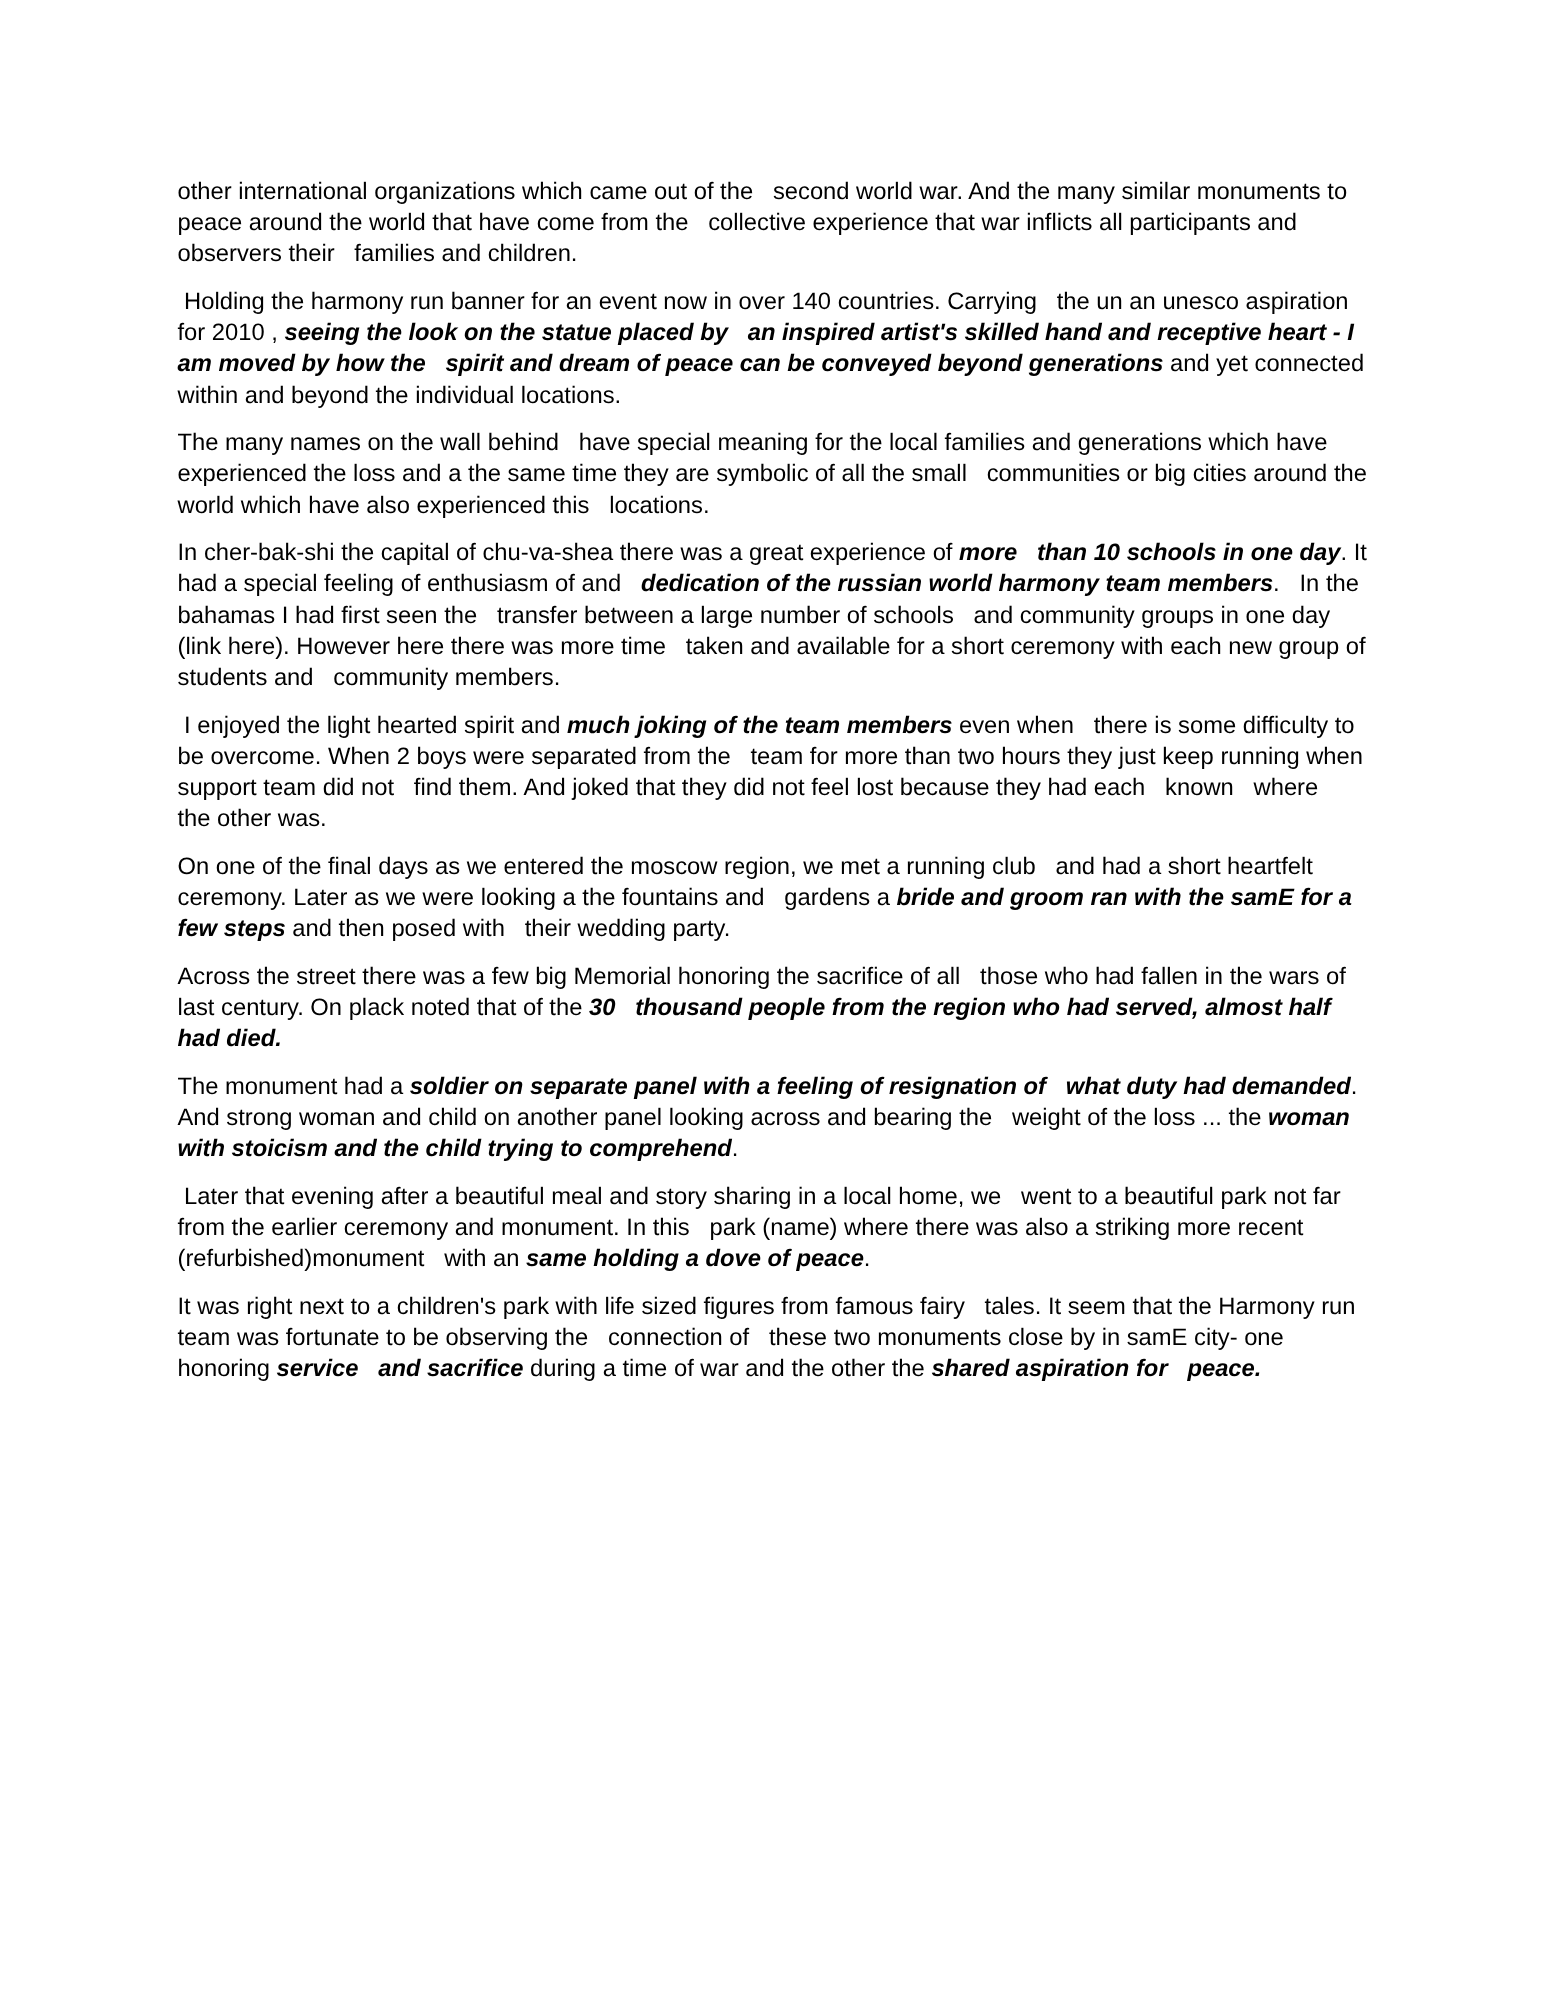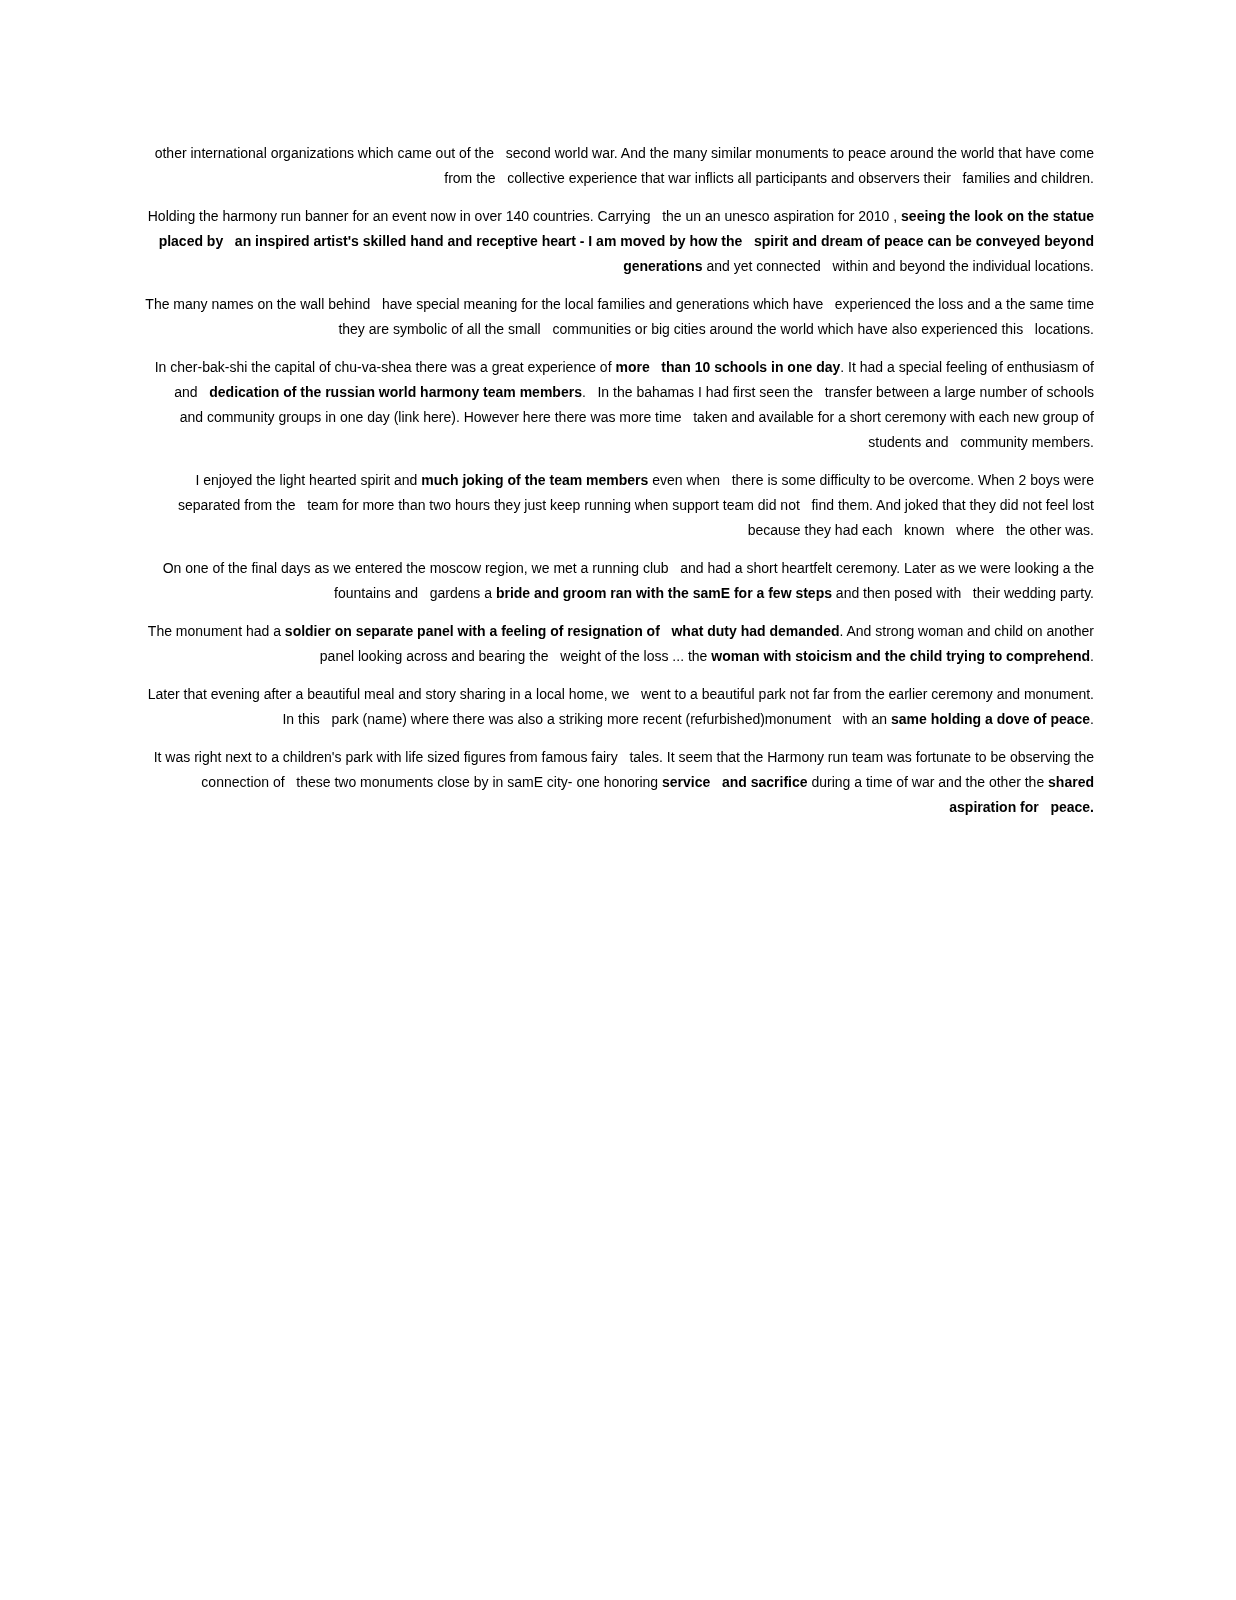--- a/index.html
+++ b/index.html
@@ -14,42 +14,43 @@
     background: #ffffff;
     overflow: hidden;
     font-family: "Liberation Sans", sans-serif;
     color: #000000;
   }
   .doc-body {
     position: absolute;
     left: 142px;
     top: 141px;
     width: 952px;
-    font-size: 14px;
+    font-size: 19px;
     line-height: 25px;
     color: #000000;
-    text-align: right;
   }
   .para {
     margin: 0 0 13px 0;
     white-space: pre-wrap;
     word-wrap: break-word;
   }
   .para span.b {
     font-weight: bold;
+    font-style: italic;
   }
 </style>
 </head>
 <body>
 
 <div class="page">
   <div class="doc-body">
       <p class="para"><span>other international organizations which came out of the   second world war. And the many similar monuments to peace around the world that have come from the   collective experience that war inflicts all participants and observers their   families and children.</span></p>
       <p class="para"><span> Holding the harmony run banner for an event now in over 140 countries. Carrying   the un an unesco aspiration for 2010 , </span><span class="b">seeing the look on the statue placed by   an inspired artist's skilled hand and receptive heart - I am moved by how the   spirit and dream of peace can be conveyed beyond generations</span><span> and yet connected   within and beyond the individual locations.</span></p>
       <p class="para"><span>The many names on the wall behind   have special meaning for the local families and generations which have   experienced the loss and a the same time they are symbolic of all the small   communities or big cities around the world which have also experienced this   locations.</span></p>
       <p class="para"><span>In cher-bak-shi the capital of chu-va-shea there was a great experience of </span><span class="b">more   than 10 schools in one day</span><span>. It had a special feeling of enthusiasm of and   </span><span class="b">dedication of the russian world harmony team members</span><span>.   In the bahamas I had first seen the   transfer between a large number of schools   and community groups in one day (link here). However here there was more time   taken and available for a short ceremony with each new group of students and   community members.</span></p>
       <p class="para"><span> I enjoyed the light hearted spirit and </span><span class="b">much joking of the team members</span><span> even when   there is some difficulty to be overcome. When 2 boys were separated from the   team for more than two hours they just keep running when support team did not   find them. And joked that they did not feel lost because they had each   known   where   the other was.</span></p>
       <p class="para"><span>On one of the final days as we entered the moscow region, we met a running club   and had a short heartfelt ceremony. Later as we were looking a the fountains and   gardens a </span><span class="b">bride and groom ran with the samE for a few steps</span><span> and then posed with   their wedding party.</span></p>
+      <p class="para"><span>Across the street there was a few big Memorial honoring the sacrifice of all   those who had fallen in the wars of last century. On plack noted that of the </span><span class="b">30   thousand people from the region who had served, almost half had died.</span></p>
       <p class="para"><span>The monument had a </span><span class="b">soldier on separate panel with a feeling of resignation of   what duty had demanded</span><span>. And strong woman and child on another panel looking across and bearing the   weight of the loss ... the </span><span class="b">woman with stoicism and the child trying to comprehend</span><span>.</span></p>
       <p class="para"><span> Later that evening after a beautiful meal and story sharing in a local home, we   went to a beautiful park not far from the earlier ceremony and monument. In this   park (name) where there was also a striking more recent (refurbished)monument   with an </span><span class="b">same holding a dove of peace</span><span>.</span></p>
       <p class="para"><span>It was right next to a children's park with life sized figures from famous fairy   tales. It seem that the Harmony run team was fortunate to be observing the   connection of   these two monuments close by in samE city- one honoring </span><span class="b">service   and sacrifice</span><span> during a time of war and the other the </span><span class="b">shared aspiration for   peace.</span></p>
     </div>
 </div>
 
 </body></html>

